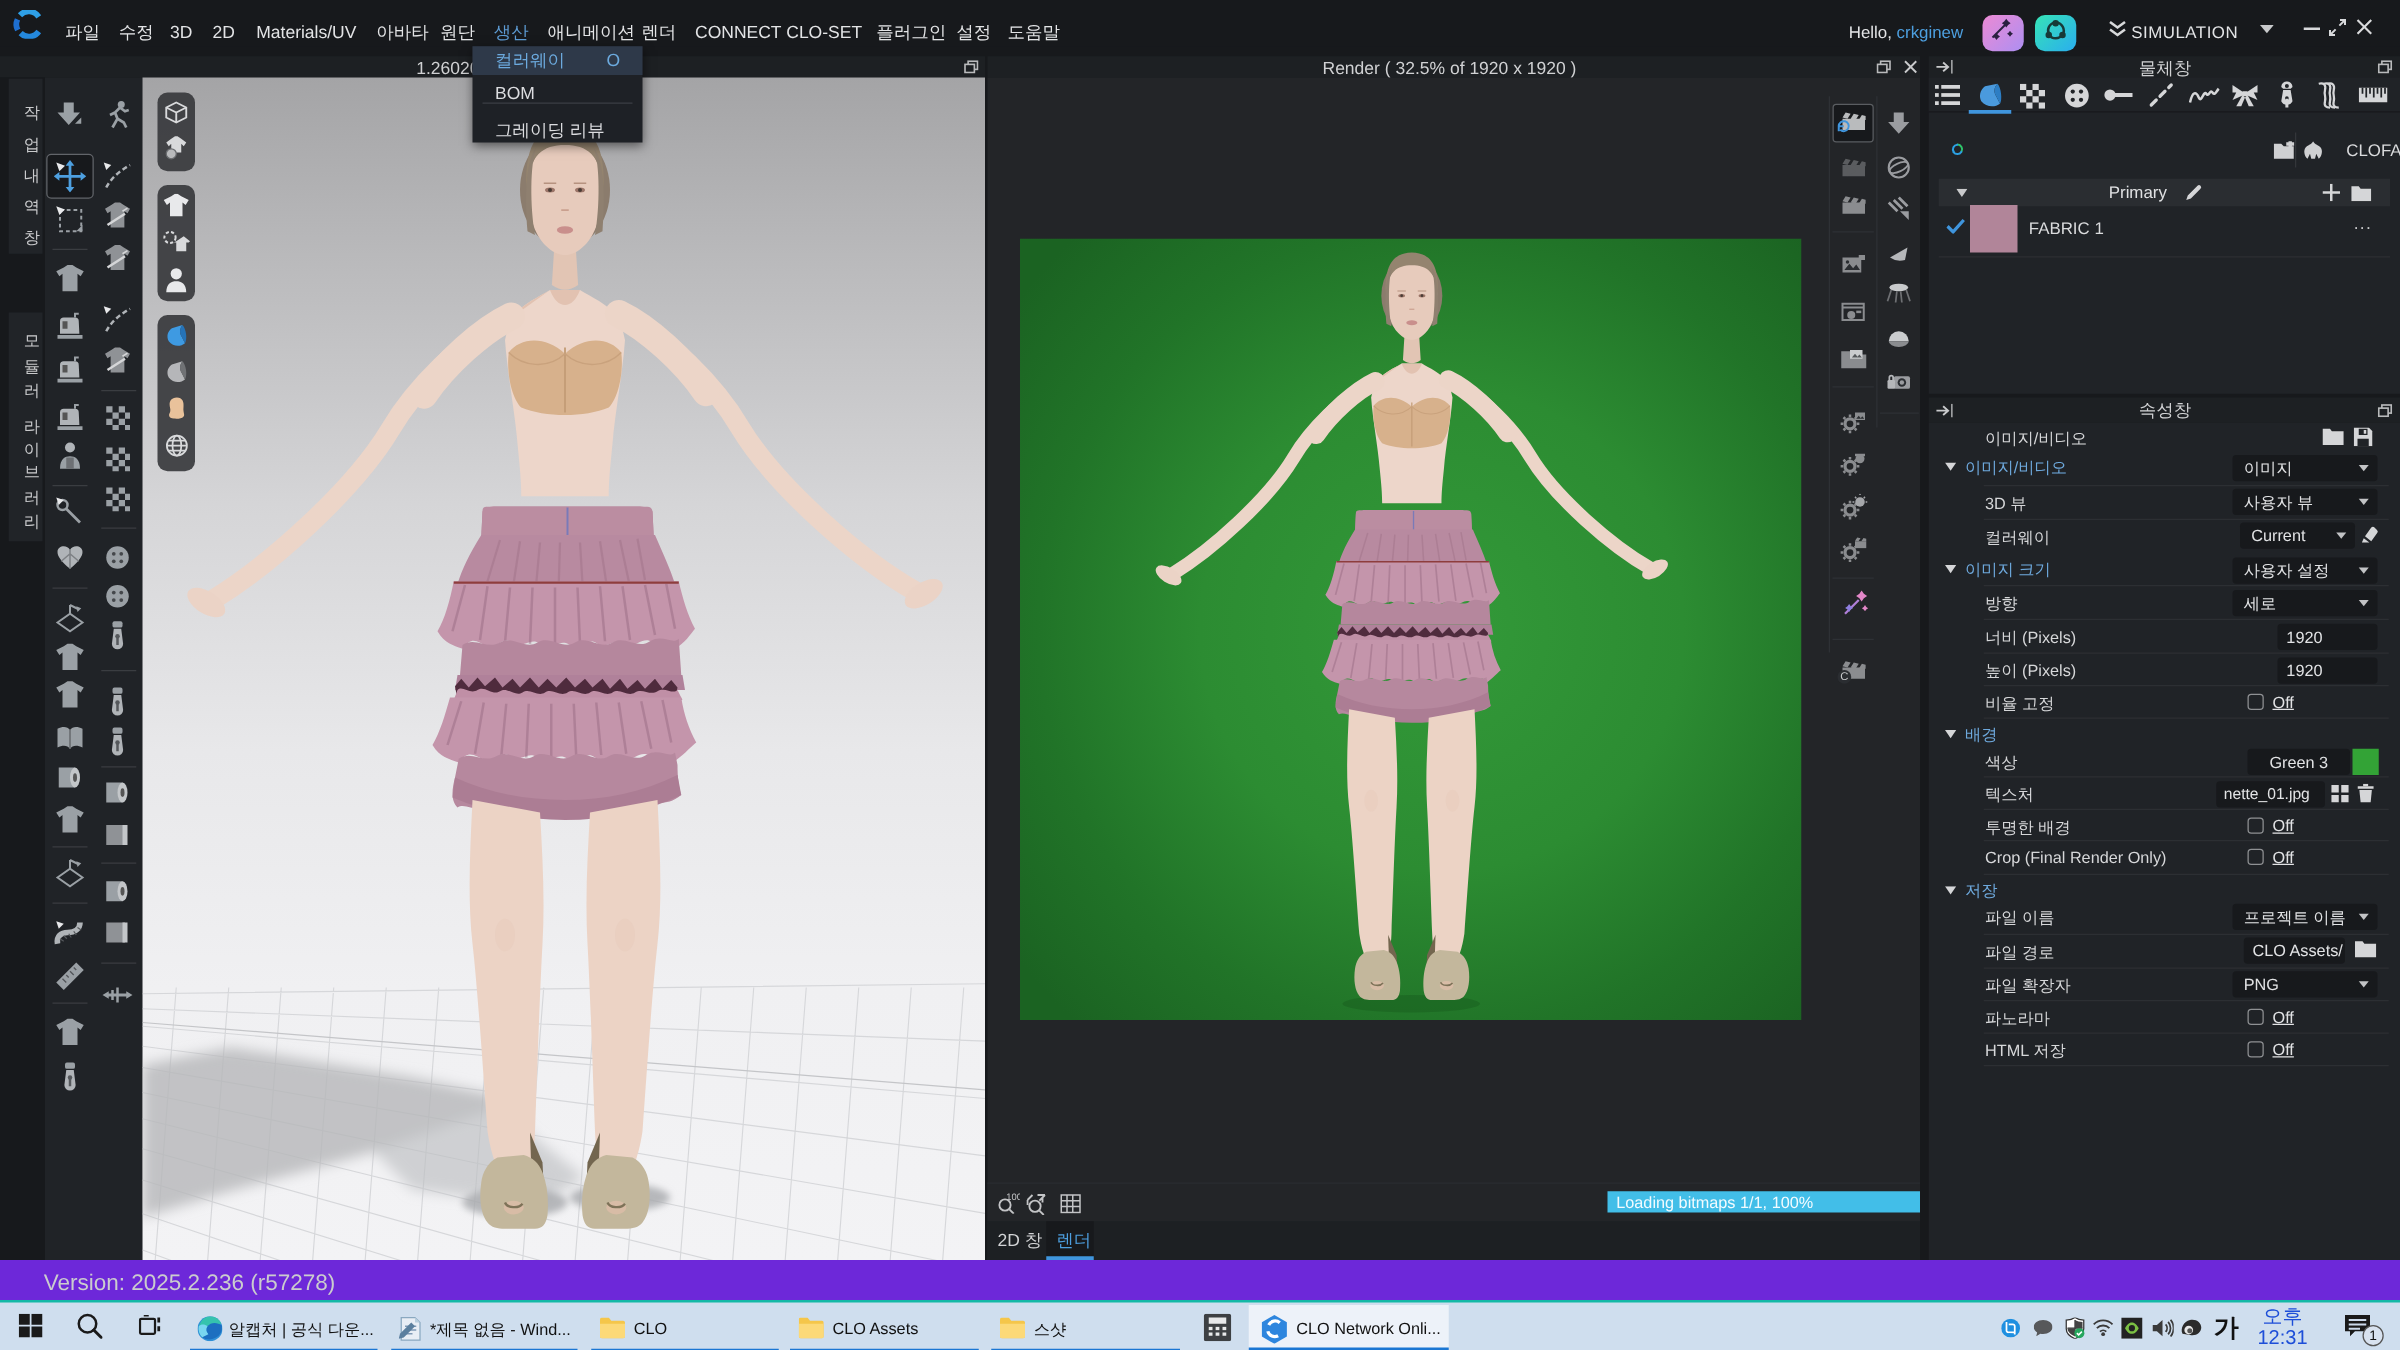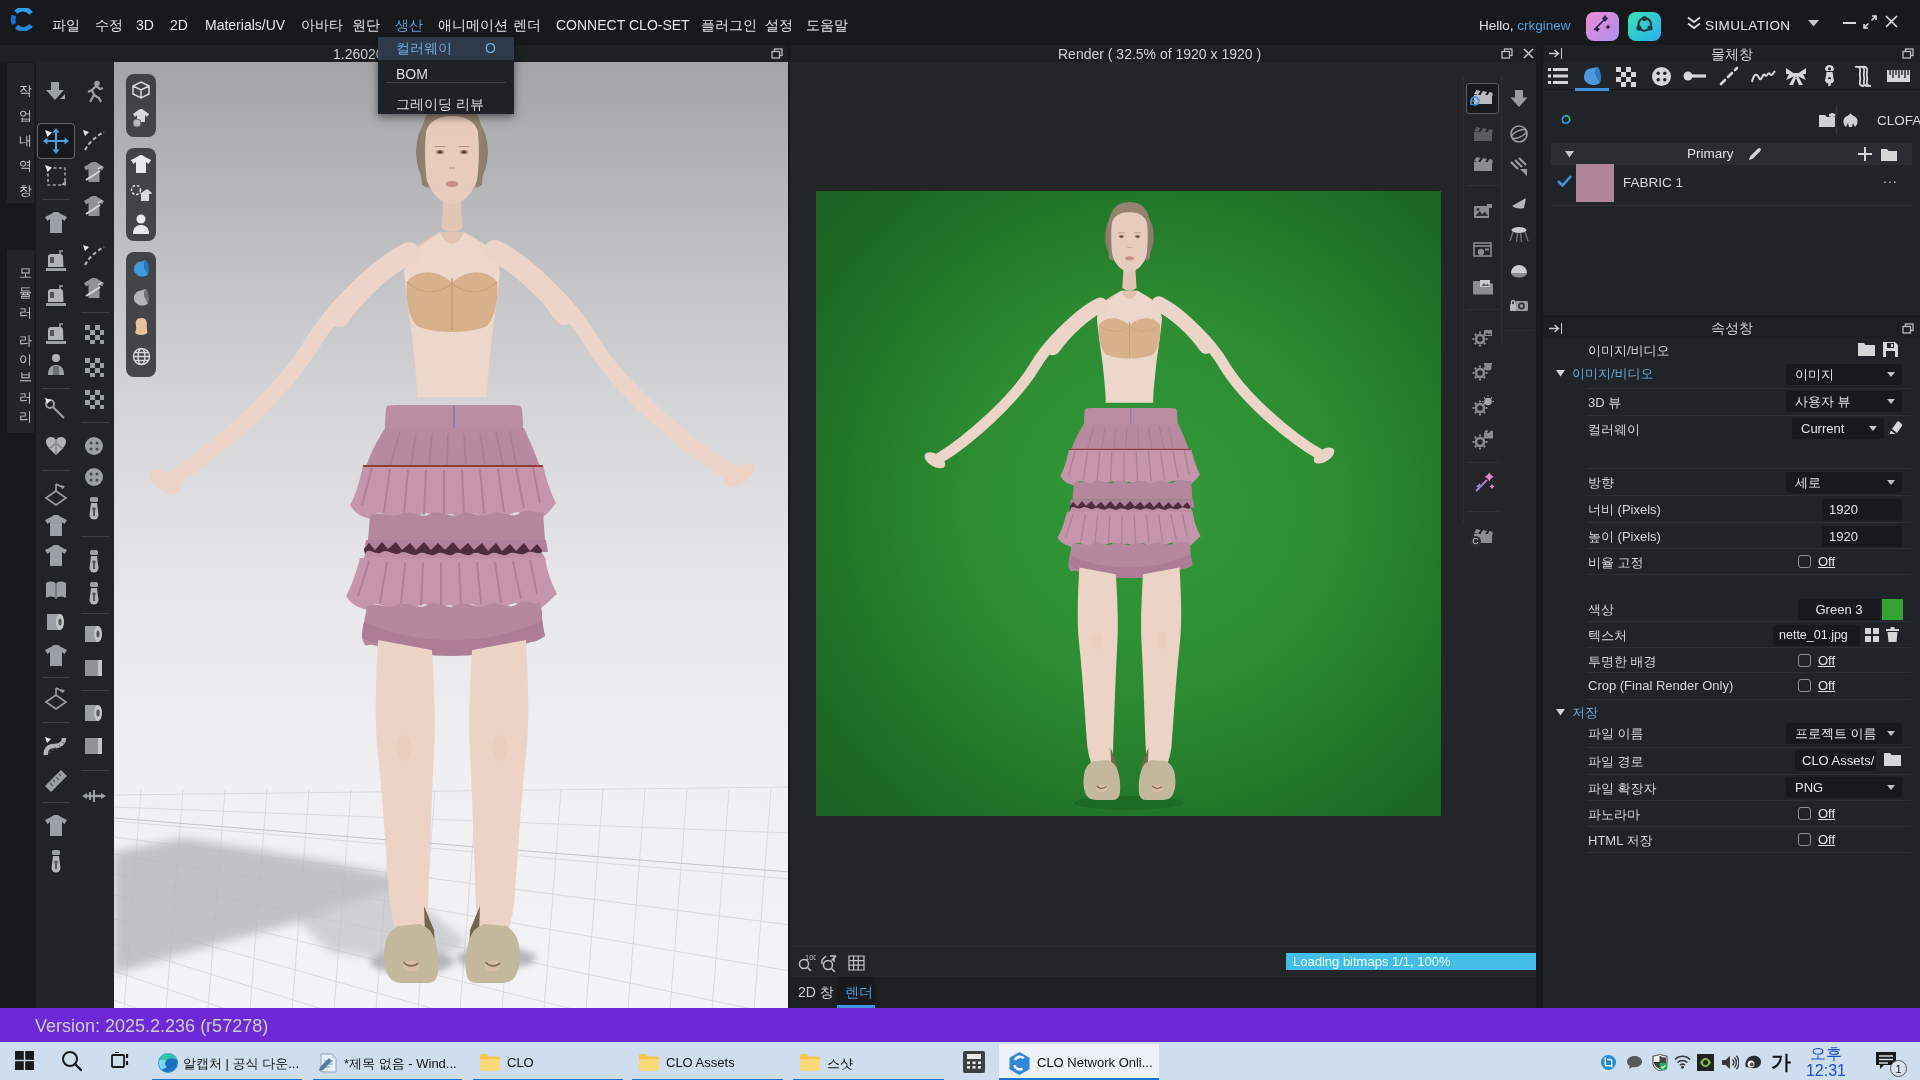--- a/index.html
+++ b/index.html
@@ -44,21 +44,21 @@
   .inp { position:absolute; background:#17191c; border-radius:3px; height:21px; color:#e2e3e5;
     font-size:13px; line-height:21px; text-align:right; padding-right:8px; }
   .cb { position:absolute; width:13px; height:13px; border:1px solid #8f9194; border-radius:3px; top:5px; }
   .off { position:absolute; top:4px; font-size:13px; color:#e2e3e5;text-decoration:underline; }
   .rsep { position:absolute; left:44px; width:324px; height:1px; background:#2c2f33; }
   
   #dmenu { left:378px; top:37px; width:136px; height:77px; background:#1e2126; z-index:50;
     box-shadow:0 3px 8px rgba(0,0,0,.5); }
   
   #verbar { left:0; top:1008px; width:1920px; height:32px; background:#6d28d9; color:#cbccce; font-size:18px; }
-  #taskbar { left:0; top:1040px; width:1920px; height:40px; background:#cfdeee; border-top:2px solid #6d28d9; }
+  #taskbar { left:0; top:1040px; width:1920px; height:40px; background:#cfdeee; border-top:2px solid #14b8a6; }
   .task { position:absolute; top:2px; height:38px; font-size:13px; color:#111; }
   .tuline { position:absolute; bottom:0; height:3px; background:#1b76d3; left:0; right:0; }
 </style>
 </head>
 <body>
 <div id="stage">
     <svg width="0" height="0" style="position:absolute">
 <defs>
 <g id="sy-arr">
           <path d="M8 4 h8 v8 l5 0 -9 10 -9 -10 5 0 Z" fill="#9aa0a5"></path>
@@ -892,36 +892,49 @@
         <span class="plabel" style="left:45px">3D 뷰</span>
       <div class="dd" style="left:243px;top:1px;width:116px">사용자 뷰<span class="ar"></span></div>
       </div>
     <div class="prow" style="top:79px">
         <span class="plabel" style="left:45px">컬러웨이</span>
       <div class="dd" style="left:249px;top:1px;width:92px">Current<span class="ar"></span></div>
       <svg style="position:absolute;left:345px;top:3px" width="15" height="16" viewBox="0 0 15 16">
           <path d="M4 9 L9 2 a1.8 1.8 0 0 1 2.6 0 l2 2 a1.8 1.8 0 0 1 0 2.6 L9 13 Z M3 10.5 L7.5 14 H1.5 Z" fill="#d5d6d8"></path>
         </svg>
       </div>
+    <div class="prow" style="top:106px">
+        <svg style="position:absolute;left:13px;top:8px" width="9" height="7" viewBox="0 0 9 7">
+          <path d="M0 0 H9 L4.5 6.5 Z" fill="#d5d6d8"></path>
+        </svg>
+      <span class="psec" style="left:29px">이미지 크기</span>
+      <div class="dd" style="left:243px;top:2px;width:116px">사용자 설정<span class="ar"></span></div>
+      </div>
     <div class="prow" style="top:132px">
         <span class="plabel" style="left:45px">방향</span>
       <div class="dd" style="left:243px;top:2px;width:116px">세로<span class="ar"></span></div>
       </div>
     <div class="prow" style="top:159px">
         <span class="plabel" style="left:45px">너비 (Pixels)</span>
       <div class="inp" style="left:279px;top:2px;width:80px;padding-right:44px">1920</div>
       </div>
     <div class="prow" style="top:186px">
         <span class="plabel" style="left:45px">높이 (Pixels)</span>
       <div class="inp" style="left:279px;top:2px;width:80px;padding-right:44px">1920</div>
       </div>
     <div class="prow" style="top:212px">
         <span class="plabel" style="left:45px">비율 고정</span>
       <div class="cb" style="left:255px"></div>
         <span class="off" style="left:275px">Off</span>
+      </div>
+    <div class="prow" style="top:238px">
+        <svg style="position:absolute;left:13px;top:8px" width="9" height="7" viewBox="0 0 9 7">
+          <path d="M0 0 H9 L4.5 6.5 Z" fill="#d5d6d8"></path>
+        </svg>
+      <span class="psec" style="left:29px">배경</span>
       </div>
     <div class="prow" style="top:259px">
         <span class="plabel" style="left:45px">색상</span>
       <div class="dd" style="left:255px;top:2px;width:82px;text-align:center;padding-left:0">Green 3</div>
       <div style="position:absolute;left:339px;top:2px;width:21px;height:21px;background:#33a336"></div>
       </div>
     <div class="prow" style="top:285px">
         <span class="plabel" style="left:45px">텍스처</span>
       <div class="dd" style="left:230px;top:2px;width:87px;padding-left:6px;font-size:12.5px">nette_01.jpg</div>
       <svg style="position:absolute;left:322px;top:5px" width="14" height="14" viewBox="0 0 14 14">

